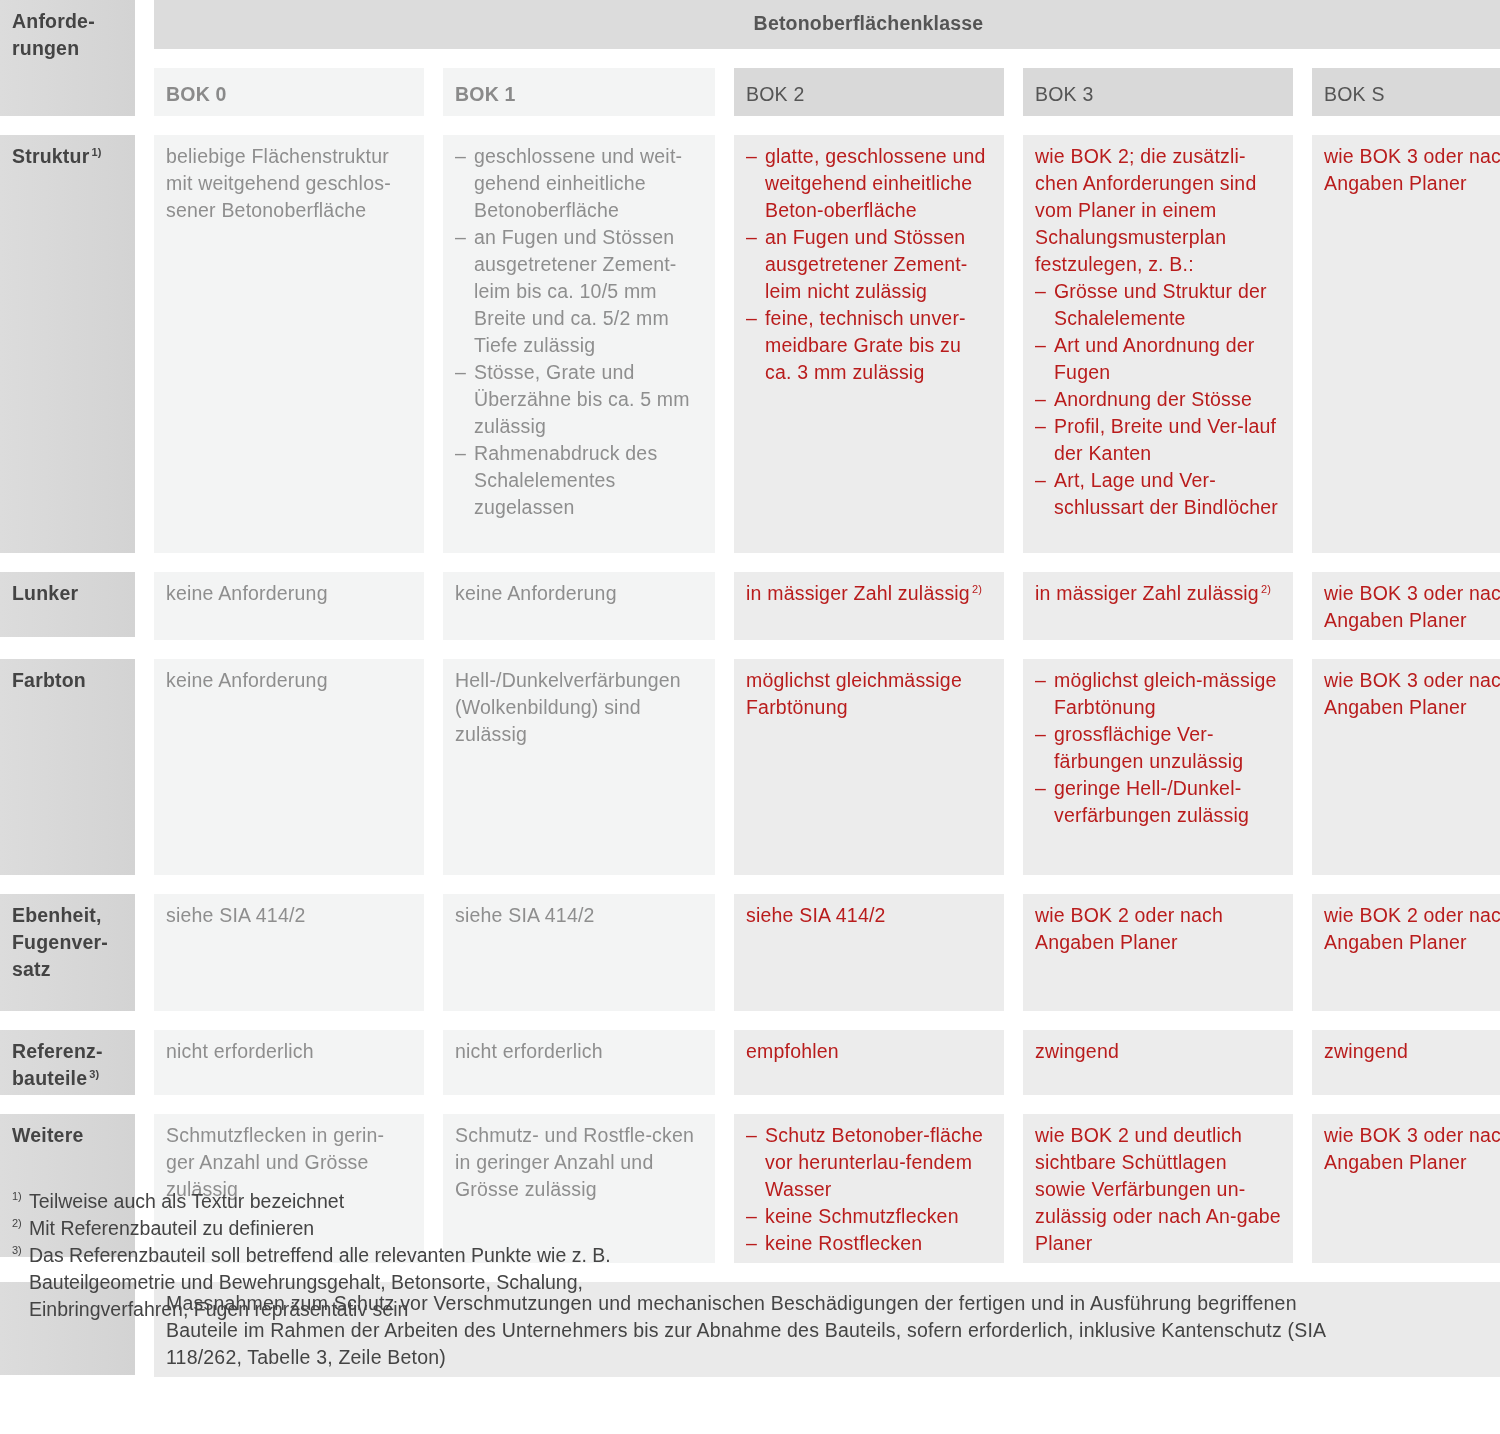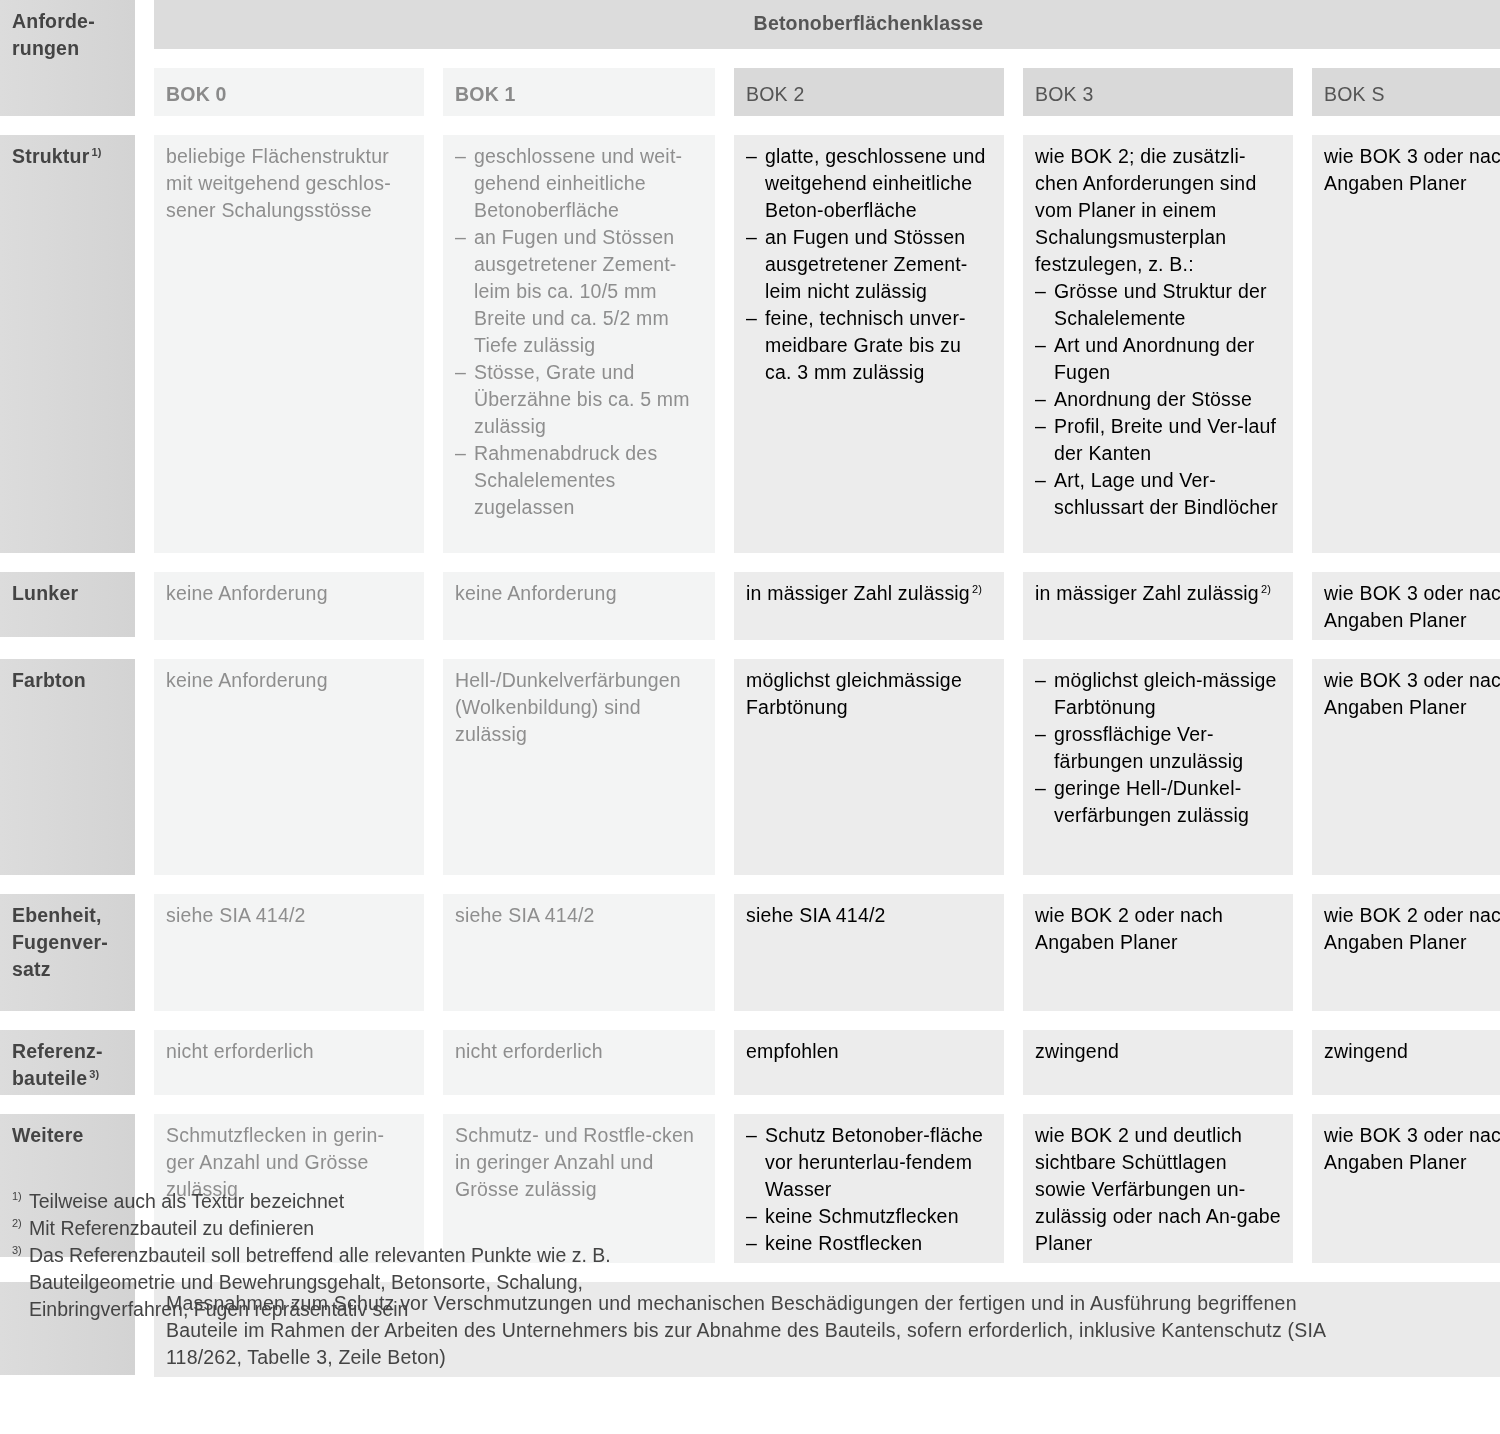--- a/index.html
+++ b/index.html
@@ -6,21 +6,21 @@
   body { width:1500px; height:1434px; position:relative; font-family:"Liberation Sans", sans-serif; color:#3a3a3a; }
   .tbl { position:absolute; left:0; top:0; width:1500px; display:grid;
     grid-template-columns: 135px 270px 272px 270px 270px 271px;
     gap:19px; background:#ffffff; }
   .c { padding:8px 12px 6px 12px; font-size:19.5px; line-height:27px; letter-spacing:0.2px; box-sizing:border-box; }
   .lbl { background:linear-gradient(90deg,#dcdcdc,#d3d3d3); font-weight:bold; color:#444; padding-left:12px; }
   .hdr-top { background:#dcdcdc; font-weight:bold; color:#555; text-align:center; padding-top:10px; }
   .h-light { background:#f3f4f4; color:#8a8a8a; font-weight:bold; padding-top:13px; }
   .h-dark { background:#d9d9d9; color:#555; font-weight:normal; padding-top:13px; }
   .b-light { background:#f3f4f4; color:#8e8e8e; }
-  .b-dark { background:#ececec; color:#000000; }
+  .b-dark { background:#ececec; color:#b91c1c; }
   .b-dark2 { background:#eaeaea; color:#444; }
   ul { list-style:none; margin:0; padding:0; }
   li { position:relative; padding-left:19px; }
   li::before { content:"–"; position:absolute; left:0; }
   sup { font-size:11px; vertical-align:7px; line-height:0; margin-left:2px; }
   .foot { position:absolute; left:12px; top:1188px; font-size:19.5px; line-height:27px; color:#444; }
   .foot div { position:relative; padding-left:17px; }
   .foot .fn { position:absolute; left:0; top:0; font-size:11px; line-height:16px; }
 </style>
 </head>
@@ -32,21 +32,21 @@
 rungen</div>
   <div class="c hdr-top" style="grid-column:2 / span 5; height:49px;">Betonoberflächenklasse</div>
 
   <div class="c h-light" style="height:48px;">BOK 0</div>
   <div class="c h-light">BOK 1</div>
   <div class="c h-dark">BOK 2</div>
   <div class="c h-dark">BOK 3</div>
   <div class="c h-dark">BOK S</div>
 
   <div class="c lbl" style="height:418px;"><span>Struktur</span><sup>1)</sup></div>
-  <div class="c b-light">beliebige Flächenstruktur mit weitgehend geschlos-sener Schalungsstösse</div>
+  <div class="c b-light">beliebige Flächenstruktur mit weitgehend geschlos-sener Betonoberfläche</div>
   <div class="c b-light">
     <ul>
       <li>geschlossene und weit-gehend einheitliche Betonoberfläche</li>
       <li>an Fugen und Stössen ausgetretener Zement-leim bis ca. 10/5 mm Breite und ca. 5/2 mm Tiefe zulässig</li>
       <li>Stösse, Grate und Überzähne bis ca. 5 mm zulässig</li>
       <li>Rahmenabdruck des Schalelementes zugelassen</li>
     </ul>
   </div>
   <div class="c b-dark">
     <ul>

